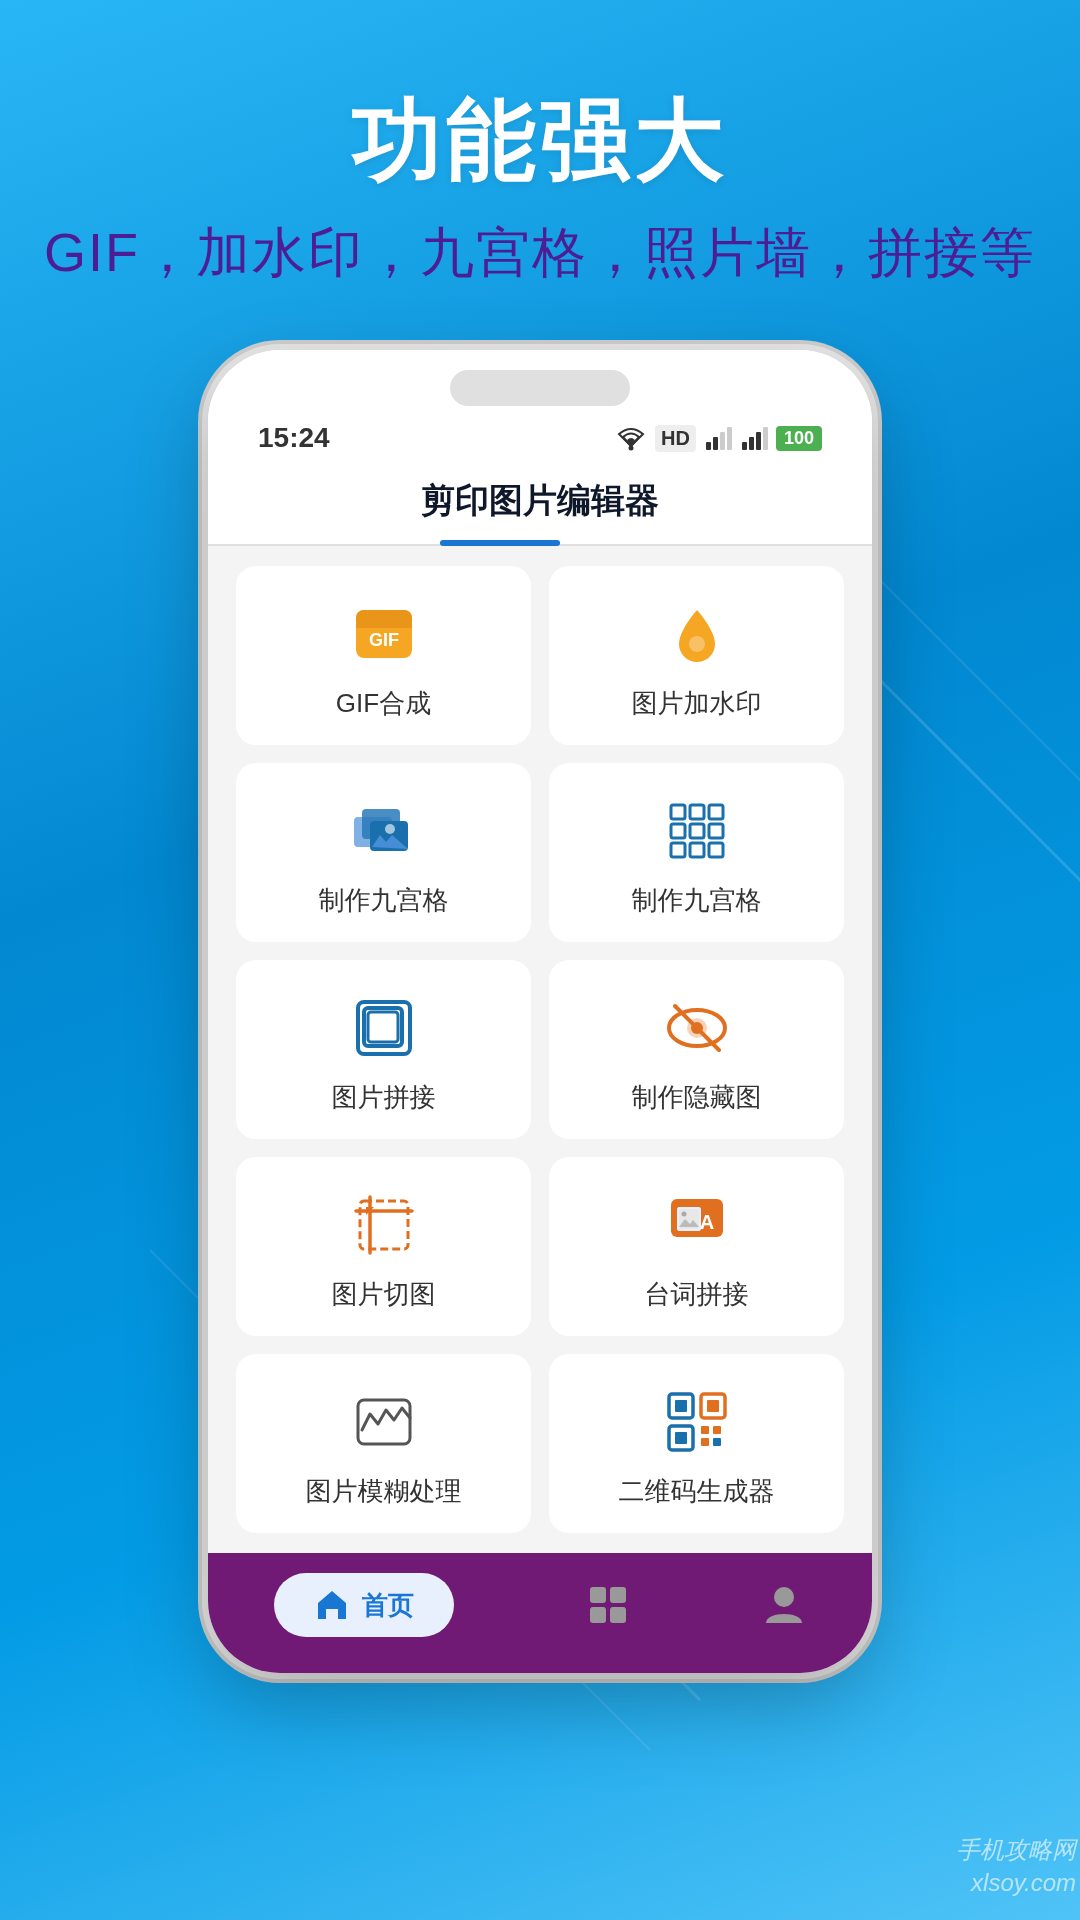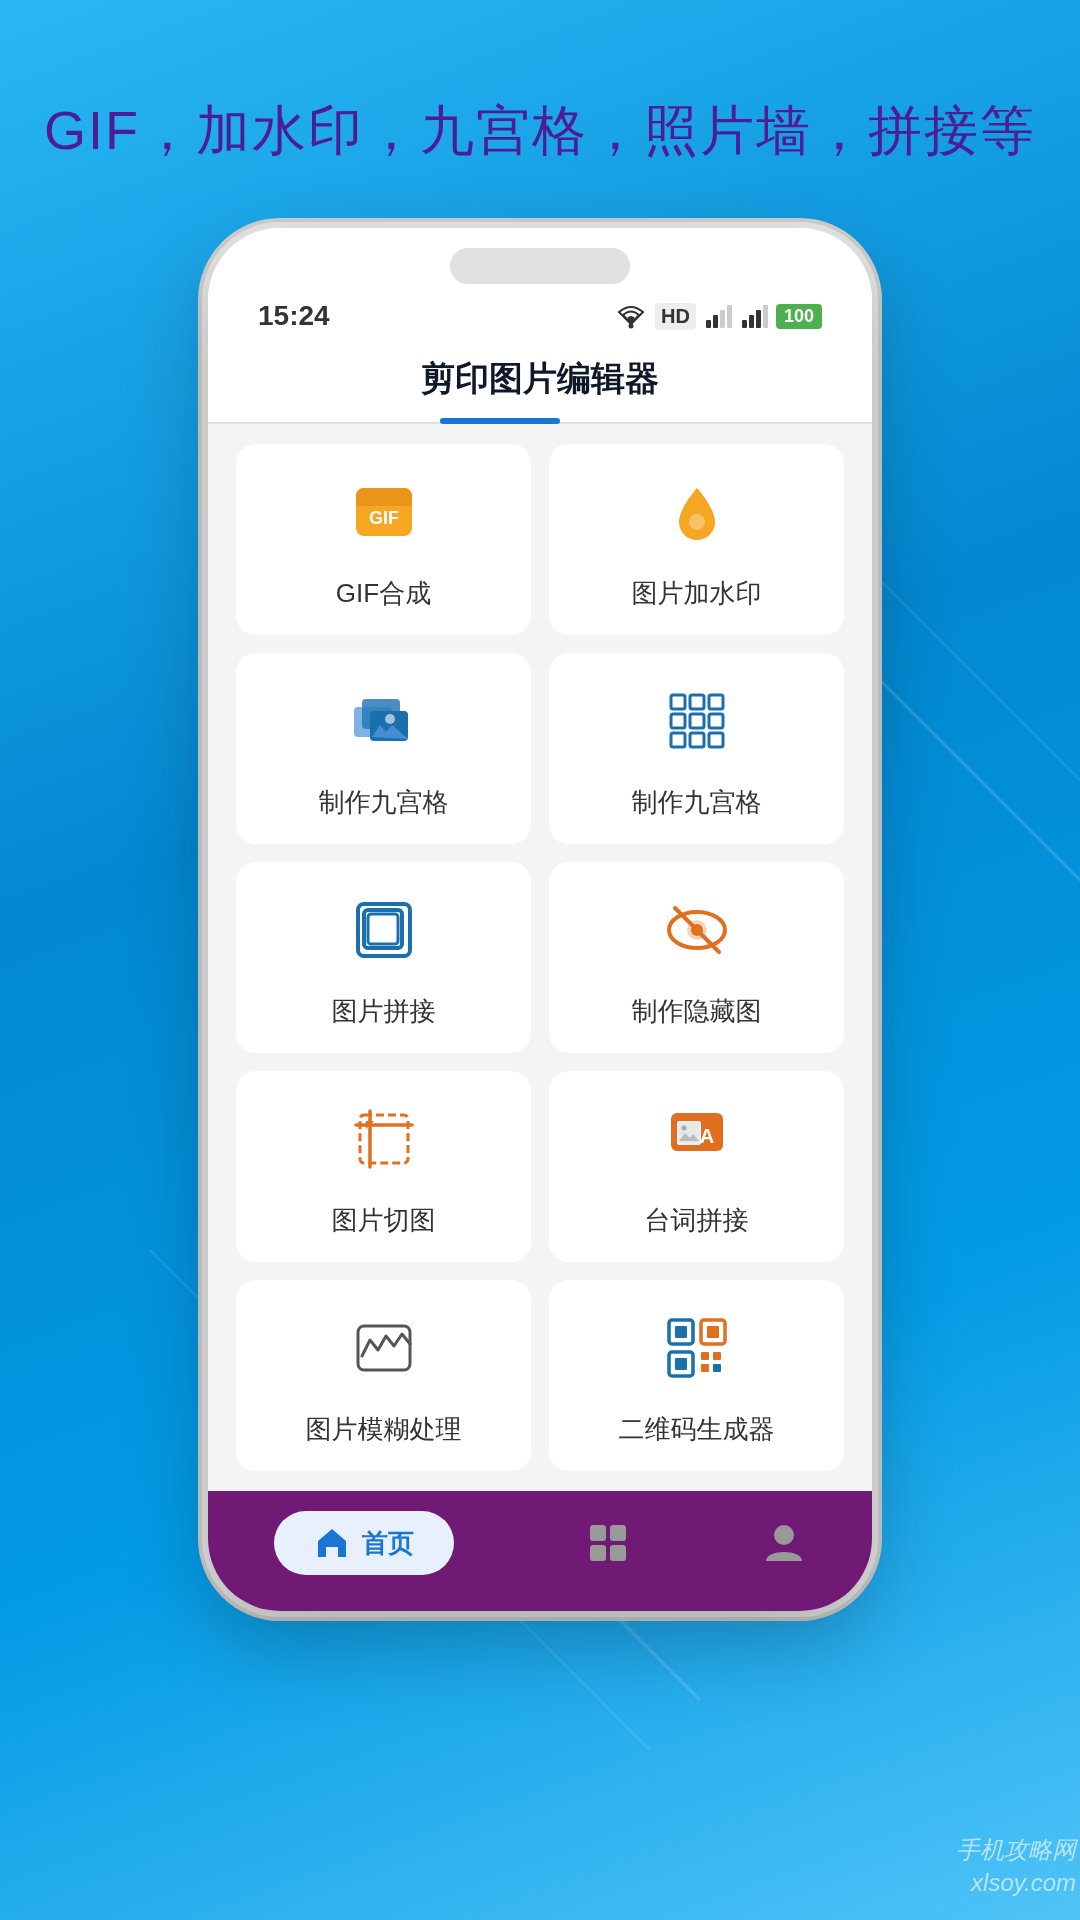--- a/index.html
+++ b/index.html
@@ -154,21 +154,21 @@
       gap: 18px;
     }
 
     .feature-card {
       background: white;
       border-radius: 20px;
       padding: 32px 20px 24px;
       display: flex;
       flex-direction: column;
       align-items: center;
-      gap: 28px;
+      gap: 16px;
       cursor: pointer;
     }
 
     .feature-icon {
       width: 72px;
       height: 72px;
       display: flex;
       align-items: center;
       justify-content: center;
     }
@@ -227,20 +227,21 @@
 <body>
 
 <svg class="bg-lines" viewBox="0 0 1080 1920" preserveAspectRatio="none">
   <line x1="600" y1="400" x2="1100" y2="900" stroke="rgba(255,255,255,0.15)" stroke-width="3"></line>
   <line x1="650" y1="350" x2="1150" y2="850" stroke="rgba(255,255,255,0.1)" stroke-width="2"></line>
   <line x1="200" y1="1200" x2="700" y2="1700" stroke="rgba(255,255,255,0.15)" stroke-width="3"></line>
   <line x1="150" y1="1250" x2="650" y2="1750" stroke="rgba(255,255,255,0.1)" stroke-width="2"></line>
 </svg>
 
 <div class="page-header">
+  <div class="page-title">功能强大</div>
   <div class="page-subtitle">GIF，加水印，九宫格，照片墙，拼接等</div>
 </div>
 
 <div class="phone-mockup">
 
   <div class="phone-top">
     <div class="phone-notch"></div>
 
     <div class="phone-status-bar">
       <span class="status-time">15:24</span>

